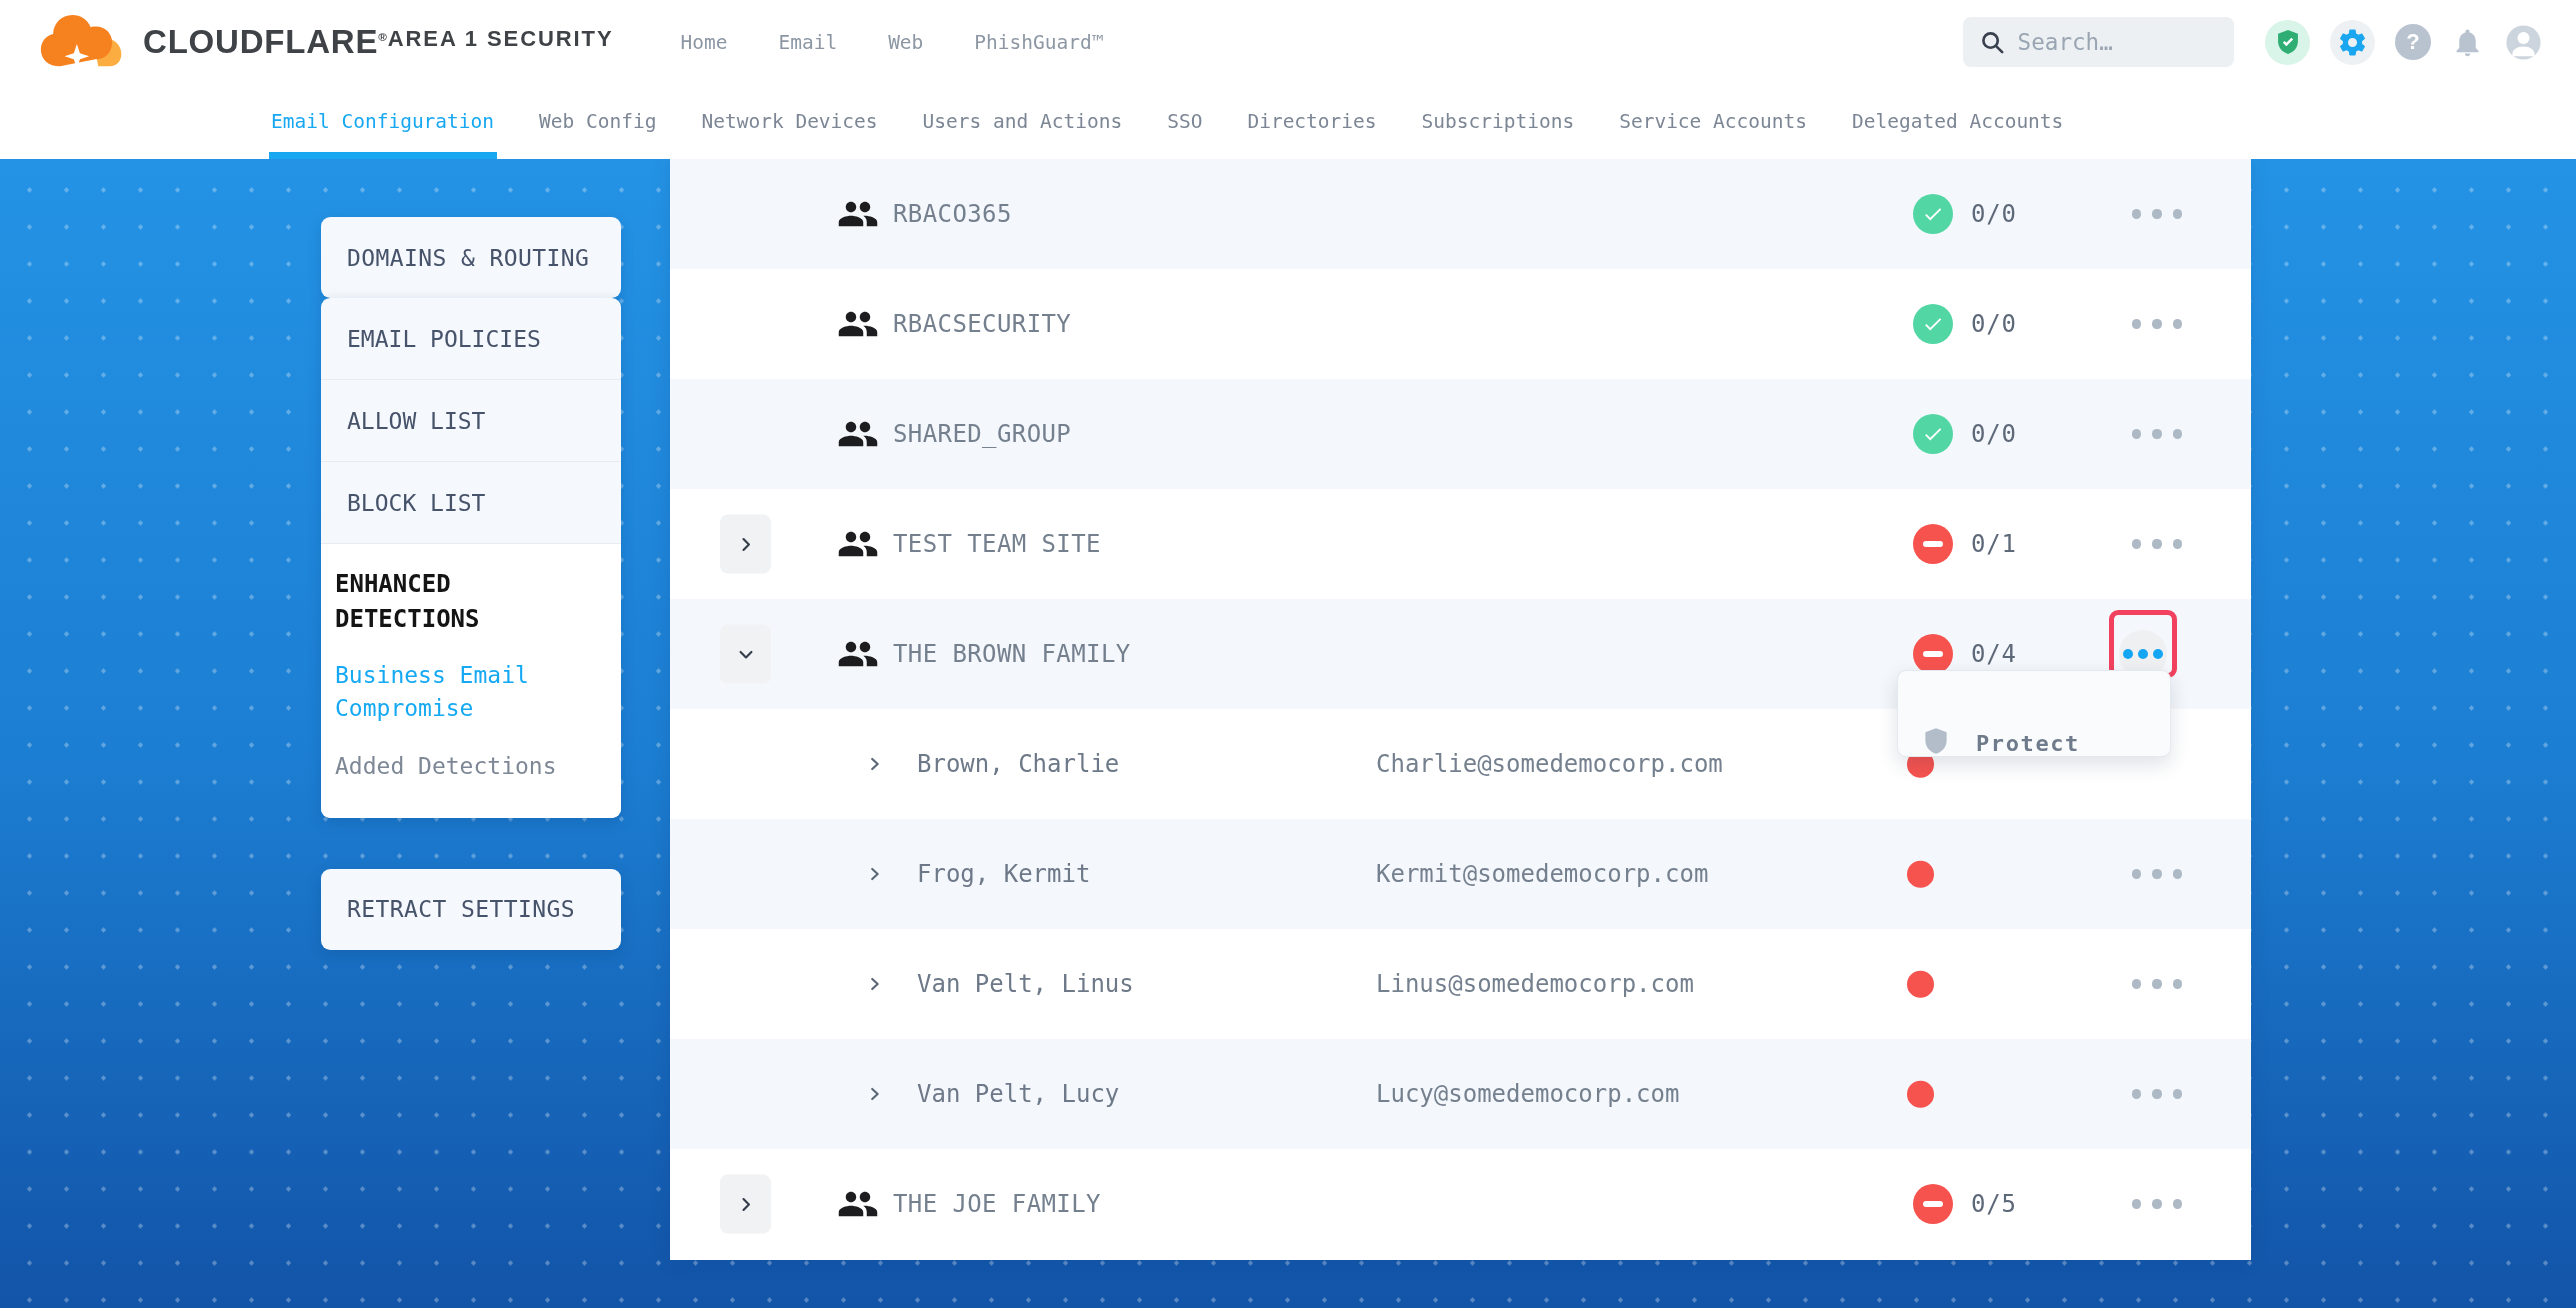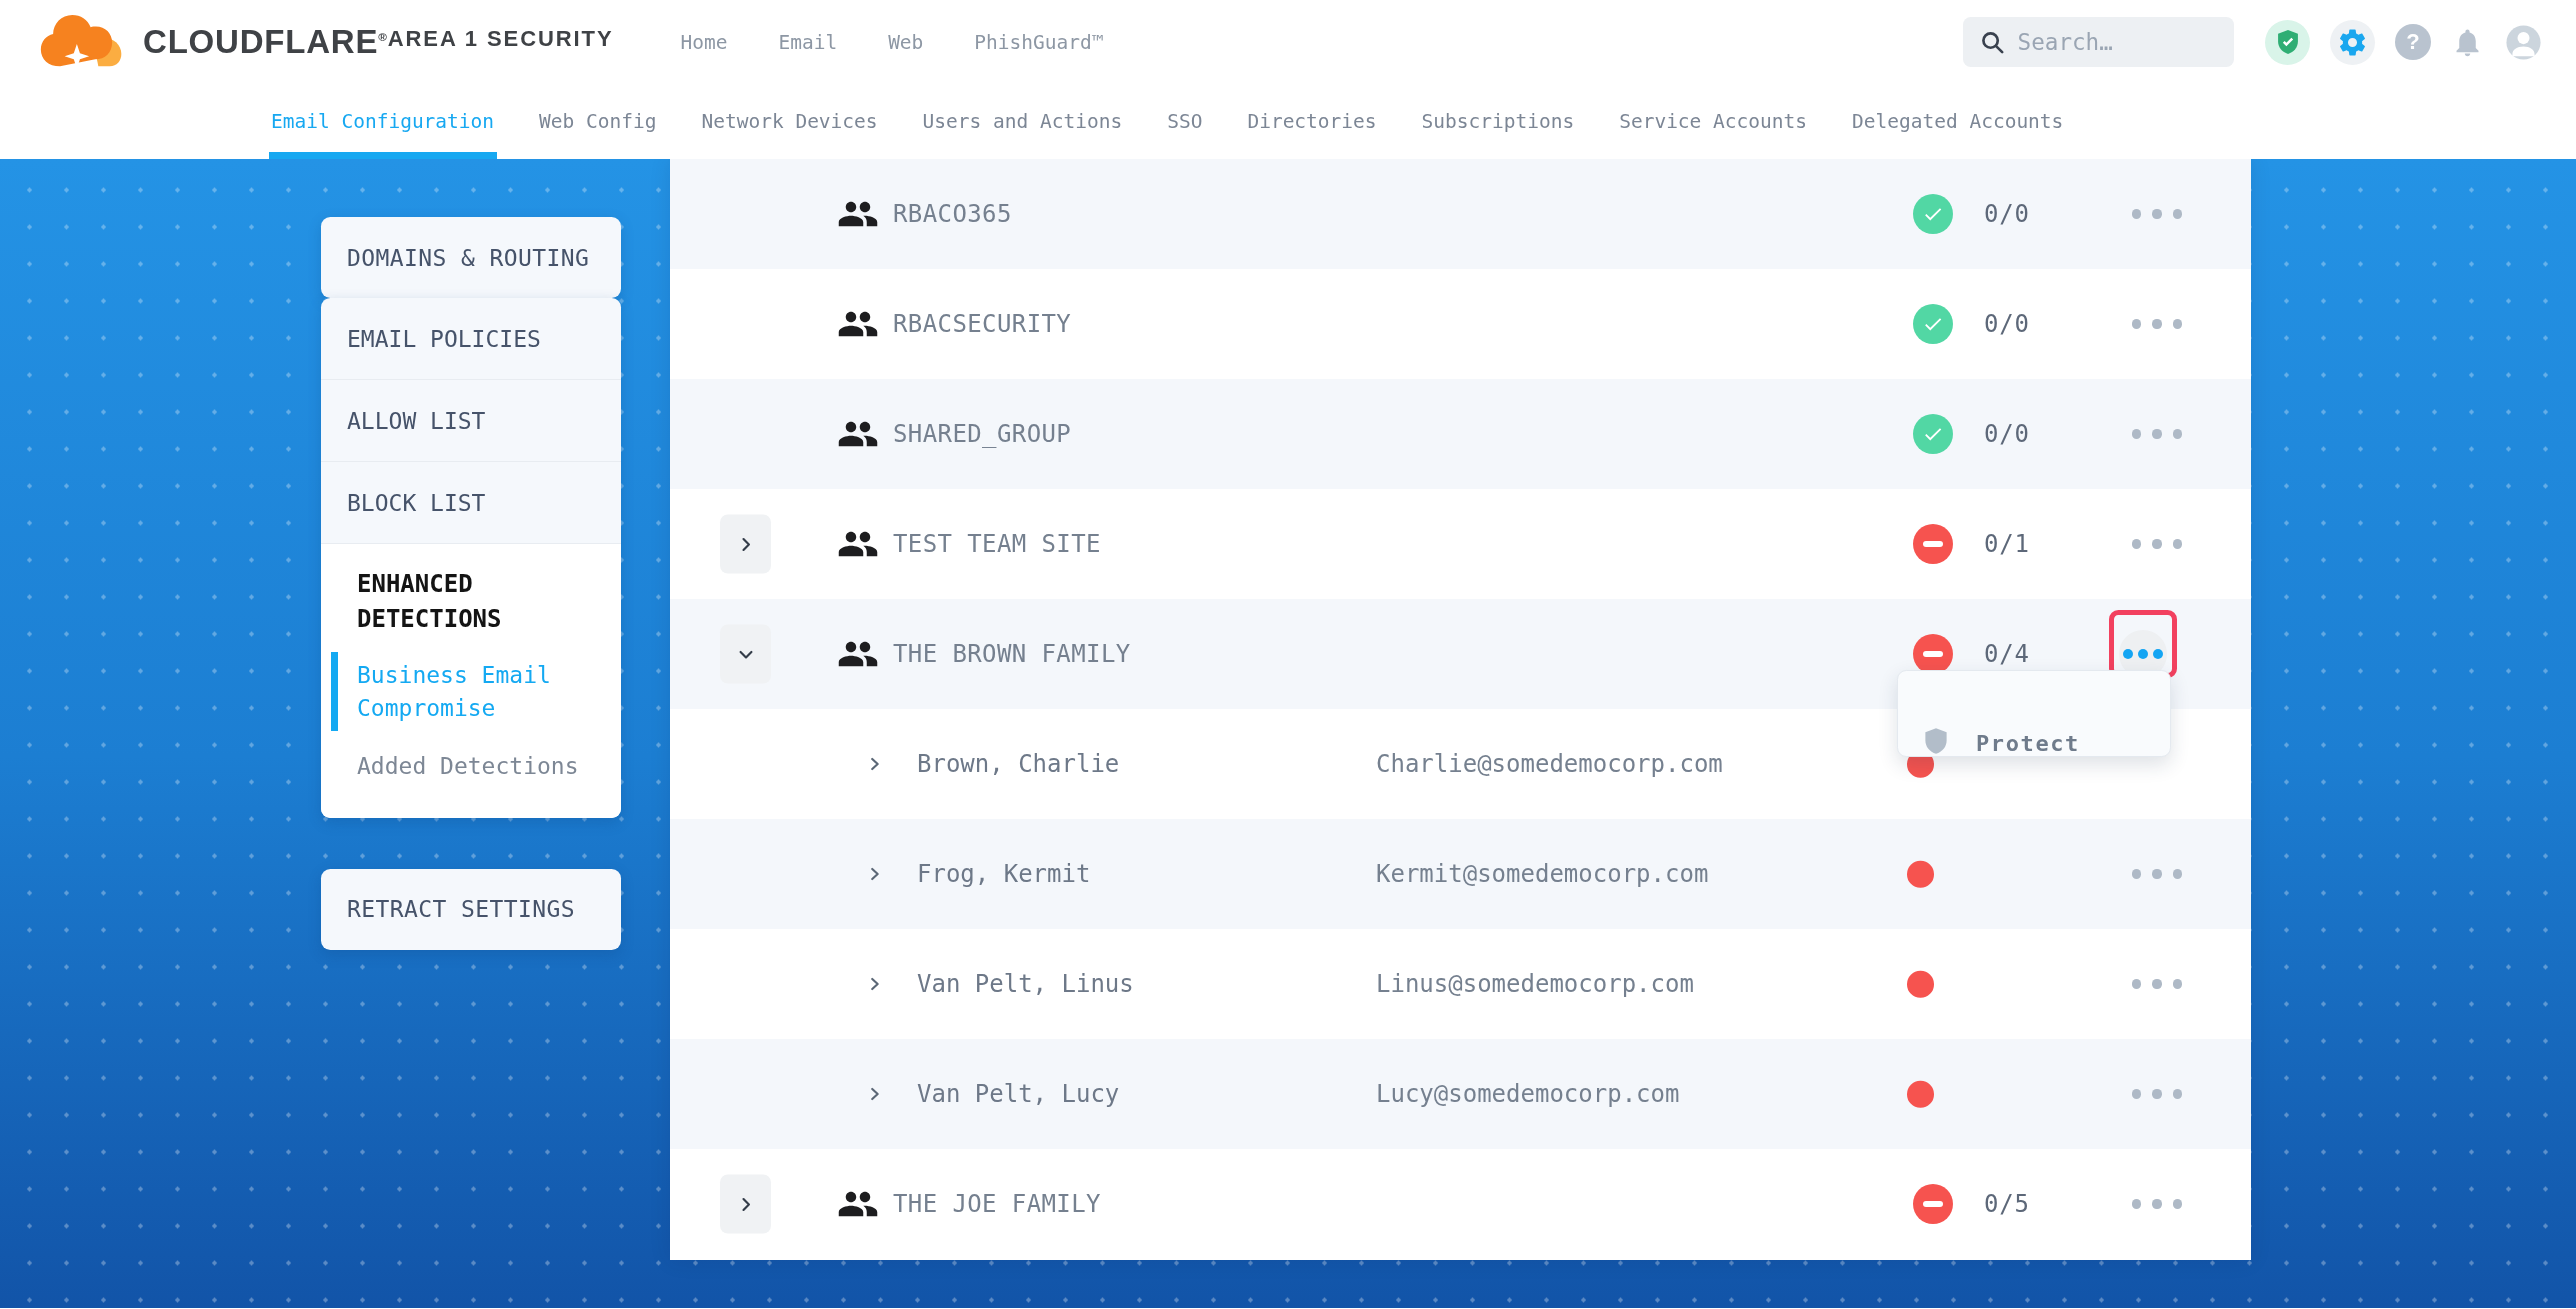--- a/index.html
+++ b/index.html
@@ -79,21 +79,21 @@
     box-shadow:0 4.7px 14px rgba(12,60,120,0.20);
   }
   .card-domains { height:81px; display:flex; align-items:center; padding:0 26px; }
   .card-policies { }
   .card-retract { margin-top:51px; height:81px; display:flex; align-items:center; padding:0 26px; }
   .side-label { font-size:23px; color:#46536a; letter-spacing:0.4px; }
   .side-item {
     height:82px; display:flex; align-items:center; padding:0 26px;
     font-size:23px; color:#46536a; border-bottom:1.6px solid #e8ecf1;
   }
-  .side-section { background:#ffffff; padding:23px 36px 34px; position:relative; }
+  .side-section { background:#ffffff; padding:23px 14px 34px; position:relative; }
   .side-title { font-size:24px; font-weight:bold; color:#141414; line-height:1.45; max-width:257px; }
   .side-sub { font-size:23px; line-height:1.45; max-width:257px; }
   .side-sub.active { color:#14a9f2; margin-top:22px; position:relative; }
   .side-sub.active::before {
     content:""; position:absolute; left:-26px; top:-6.2px; bottom:-6.2px; width:7px; background:#14a9f2;
   }
   .side-sub.plain { color:#7d8795; margin-top:25px; }
 
   
   .panel {
@@ -120,21 +120,21 @@
 
   .badge {
     left:1243px; width:40px; height:40px; border-radius:50%;
     display:flex; align-items:center; justify-content:center;
   }
   .badge.ok { background:#52d7a4; }
   .badge.blocked { background:#f6534f; }
   .badge .minus { width:20px; height:5.4px; border-radius:3.1px; background:#ffffff; }
   .mem-dot { left:1237px; width:26.5px; height:26.5px; border-radius:50%; background:#f6534f; }
 
-  .count { left:1301px; font-size:24px; color:#5d6879; letter-spacing:0.8px;margin-left:13px; }
+  .count { left:1301px; font-size:24px; color:#5d6879; letter-spacing:0.8px; }
 
   .dots {
     left:1462px; width:50px; height:50px; border:none; background:none;
     display:flex; align-items:center; justify-content:center; gap:11px;
   }
   .dots i { width:9.3px; height:9.3px; border-radius:50%; background:#aeb9c6; }
   .dots.active {
     left:1449px; width:48px; height:48px; border-radius:50%;
     background:#eef0f2; gap:4.7px;
   }

